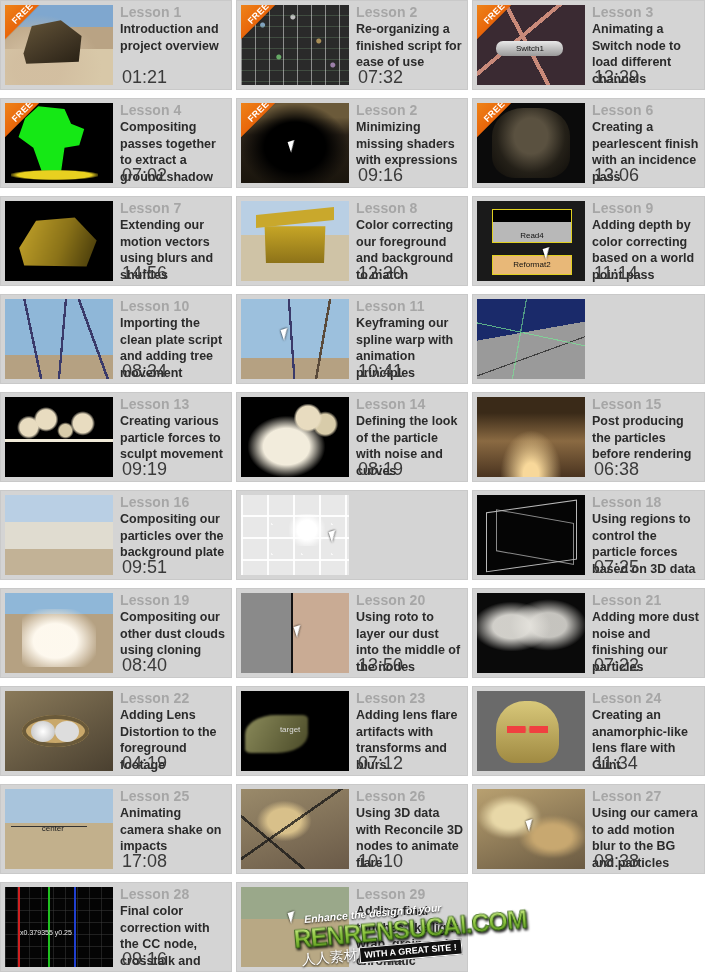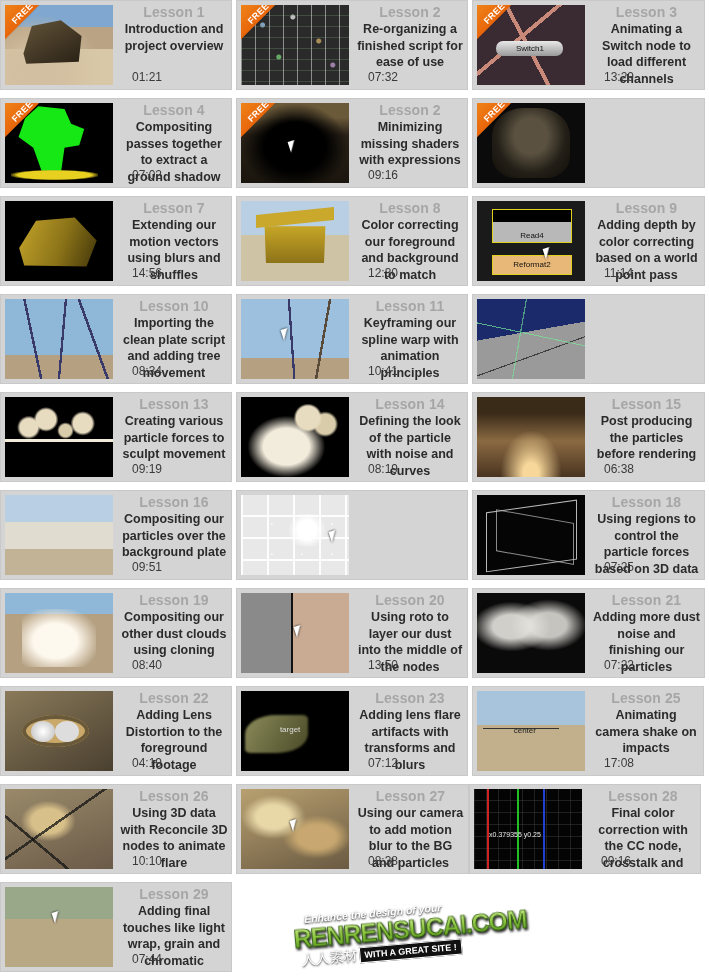--- a/index.html
+++ b/index.html
@@ -61,43 +61,42 @@
     font-weight: bold;
     color: #fff;
     letter-spacing: .4px;
     font-family: "Liberation Sans", sans-serif;
   }
   .meta {
     position: relative;
     flex: 1 1 auto;
     padding: 4px 3px 0 7px;
     min-width: 0;
-    text-align: center;
   }
   .lesson-no {
     font-size: 14px;
     font-weight: bold;
     color: #a6a6a6;
     line-height: 15px;
     letter-spacing: .1px;
     white-space: nowrap;
   }
   .lesson-title {
     font-size: 12.5px;
     font-weight: bold;
     color: #2b2b2b;
     line-height: 16.5px;
     margin-top: 1px;
     word-wrap: break-word;
   }
   .duration {
     position: absolute;
-    left: 19px;
+    left: 9px;
     bottom: 5px;
-    font-size: 12px;
+    font-size: 18px;
     color: #3a3a3a;
     line-height: 14px;
   }
 
   
   .t-truck-dust{background:
     radial-gradient(ellipse at 30% 80%, rgba(210,190,160,.95) 0 22%, rgba(0,0,0,0) 60%),
     linear-gradient(180deg,#7fa7cf 0 28%, #b9a384 28% 55%, #d8c8a8 55% 100%);}
   .t-truck-dust::after{content:"";position:absolute;left:12%;top:14%;width:64%;height:62%;
     background:linear-gradient(150deg,#6a5a3c,#403524 60%,#241d12);clip-path:polygon(8% 75%,20% 20%,62% 8%,92% 40%,88% 92%,12% 96%);}
@@ -344,20 +343,25 @@
         <div class="duration">09:16</div>
       </div>
     </div>
     <div class="card col3">
       <div class="thumb-wrap">
         <div class="thumb t-mech"></div>
         <div class="free-flag">
           <span>FREE</span>
         </div>
       </div>
+      <div class="meta">
+        <div class="lesson-no">Lesson 6</div>
+        <div class="lesson-title">Creating a pearlescent finish with an incidence pass</div>
+        <div class="duration">13:06</div>
+      </div>
     </div>
     <div class="card">
       <div class="thumb-wrap">
         <div class="thumb t-blurtruck"></div>
       </div>
       <div class="meta">
         <div class="lesson-no">Lesson 7</div>
         <div class="lesson-title">Extending our motion vectors using blurs and shuffles</div>
         <div class="duration">14:56</div>
       </div>
@@ -507,20 +511,30 @@
       </div>
     </div>
     <div class="card">
       <div class="thumb-wrap">
         <div class="thumb t-target"></div>
       </div>
       <div class="meta">
         <div class="lesson-no">Lesson 23</div>
         <div class="lesson-title">Adding lens flare artifacts with transforms and blurs</div>
         <div class="duration">07:12</div>
+      </div>
+    </div>
+    <div class="card col3">
+      <div class="thumb-wrap">
+        <div class="thumb t-robot"></div>
+      </div>
+      <div class="meta">
+        <div class="lesson-no">Lesson 24</div>
+        <div class="lesson-title">Creating an anamorphic-like lens flare with Glint</div>
+        <div class="duration">11:34</div>
       </div>
     </div>
     <div class="card">
       <div class="thumb-wrap">
         <div class="thumb t-center"></div>
       </div>
       <div class="meta">
         <div class="lesson-no">Lesson 25</div>
         <div class="lesson-title">Animating camera shake on impacts</div>
         <div class="duration">17:08</div>

